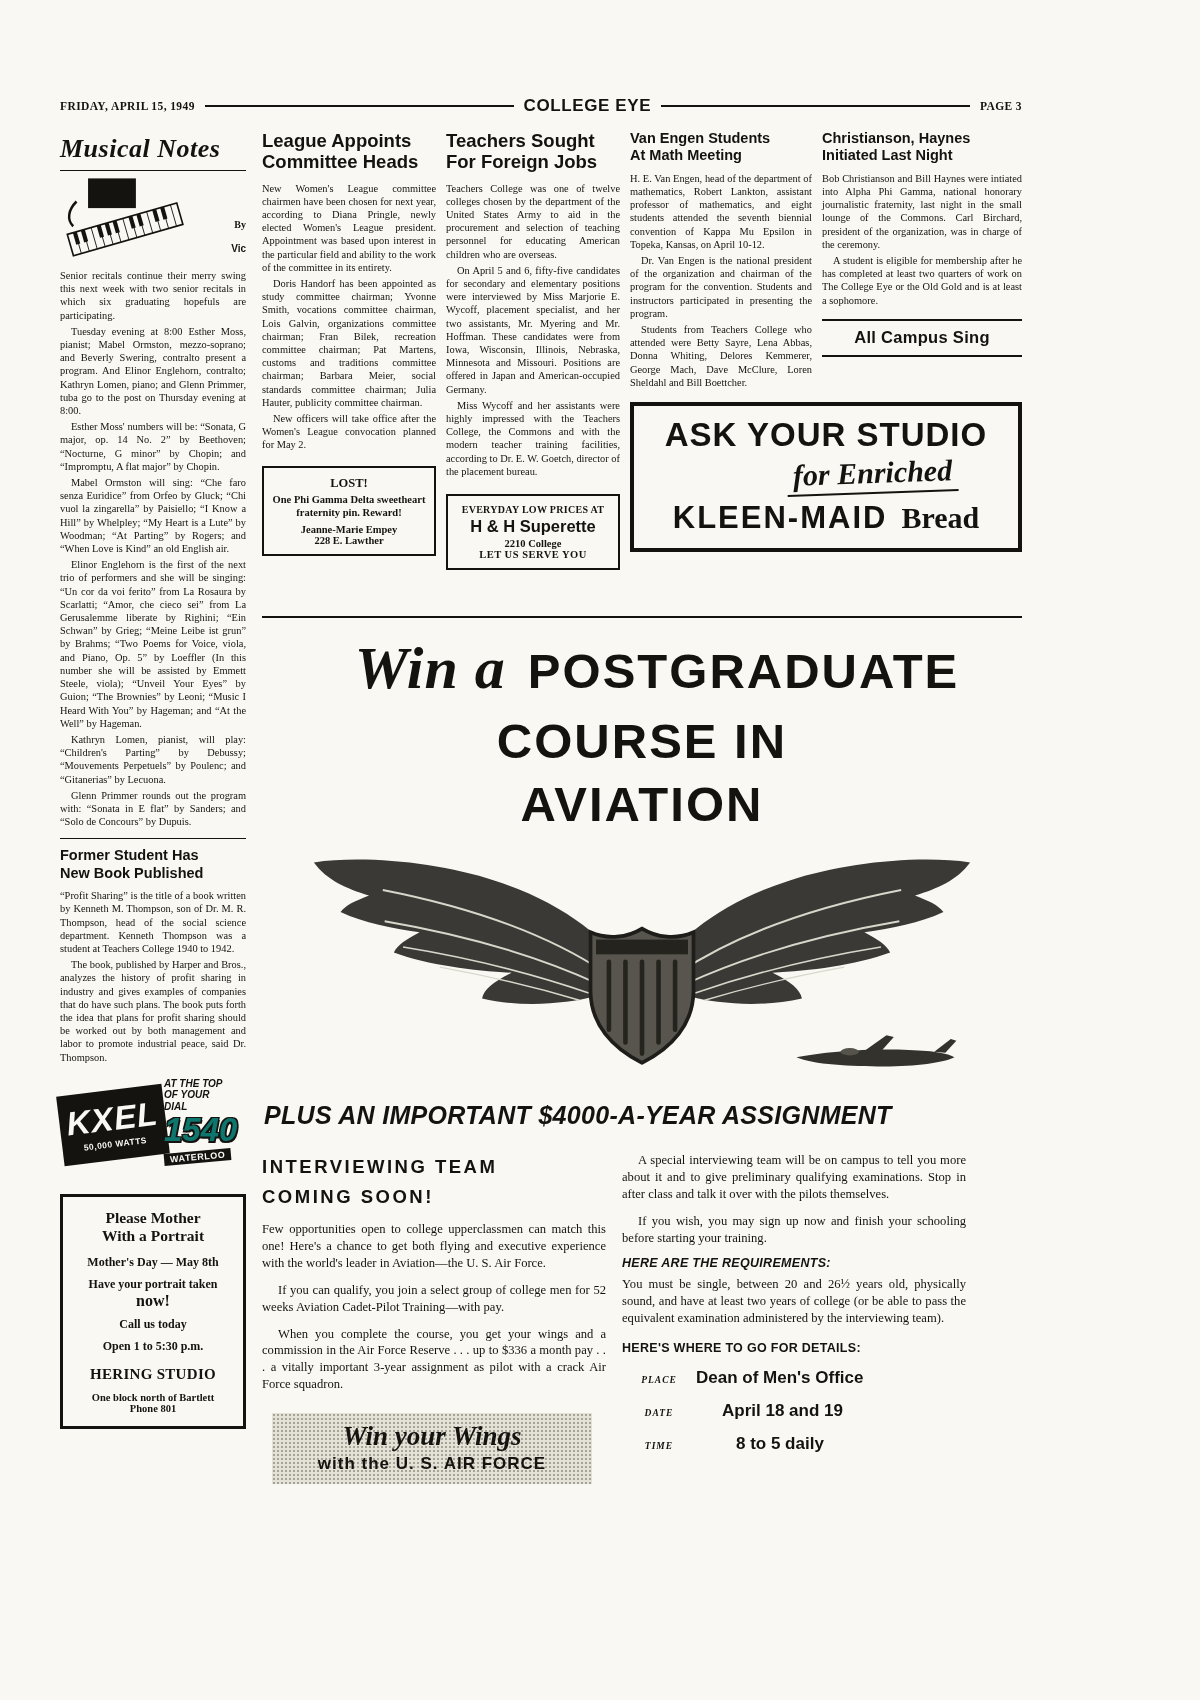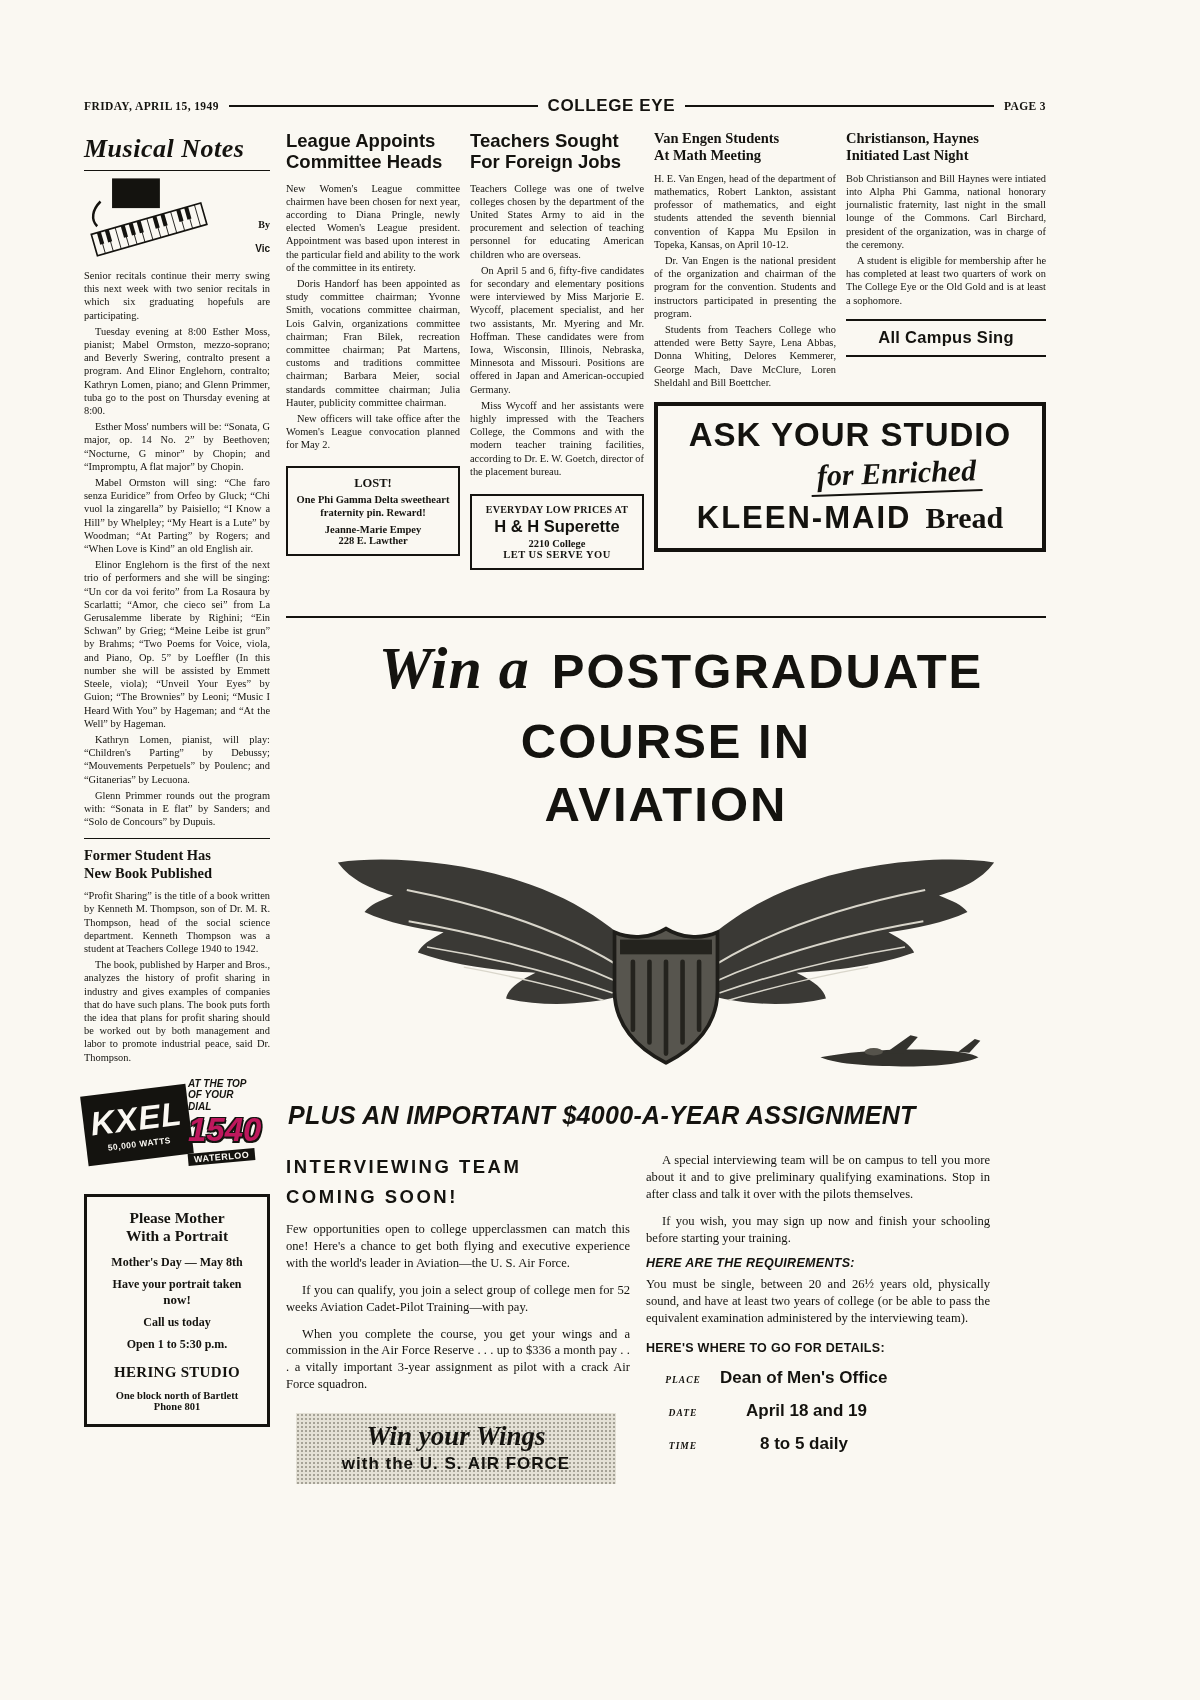--- a/index.html
+++ b/index.html
@@ -1,18 +1,18 @@
 <!DOCTYPE html>
 <html><head>
 <meta charset="utf-8">
 <style>
   html,body{margin:0;padding:0;}
   body{width:1200px;height:1700px;background:#e8e6df;font-family:"Liberation Serif",serif;}
   .page{position:relative;width:1200px;height:1700px;background:#faf8f2;color:#14130f;overflow:hidden;}
-  .inner{position:absolute;left:84px;top:96px;width:962px;}
+  .inner{position:absolute;left:60px;top:96px;width:962px;}
 
   
   .masthead{display:flex;align-items:center;gap:10px;}
   .m-date,.m-page{font-weight:bold;font-size:11.5px;letter-spacing:.4px;white-space:nowrap;}
   .m-rule{flex:1;border-top:2px solid #14130f;height:0;}
   .m-title{font-family:"Liberation Sans",sans-serif;font-weight:bold;font-size:17px;letter-spacing:.6px;white-space:nowrap;}
 
   .columns{display:flex;margin-top:12px;}
   .col1{width:186px;margin-right:16px;flex:none;}
   .right-area{flex:1;min-width:0;}
@@ -20,21 +20,21 @@
   .col2,.col3{width:174px;margin-right:10px;flex:none;}
   .col45{width:392px;flex:none;}
   .row45{display:flex;}
   .col4{width:182px;margin-right:10px;flex:none;}
   .col5{width:200px;flex:none;}
 
   
   .art p{font-size:10.4px;line-height:1.27;text-align:justify;margin:0 0 3px 0;text-indent:11px;}
   .art p.lead{text-indent:0;}
   .headline-lg{font-family:"Liberation Sans",sans-serif;font-weight:bold;font-size:18.5px;line-height:1.15;margin:2px 0 9px 0;}
-  .headline-md{font-family:Liberation Serif, serif;font-weight:bold;font-size:14.5px;line-height:1.2;margin:2px 0 7px 0;}
+  .headline-md{font-family:Liberation Sans, sans-serif;font-weight:bold;font-size:14.5px;line-height:1.2;margin:2px 0 7px 0;}
   .hl-line{display:block;}
 
   
   .script-title{font-style:italic;font-weight:bold;font-size:26px;margin:6px 0 4px 0;letter-spacing:.5px;border-bottom:1px solid #14130f;padding-bottom:6px;}
   .mn-head{display:flex;align-items:flex-end;margin-bottom:8px;}
   .mn-byline{font-size:10px;font-weight:bold;text-align:right;flex:1;padding-top:10px;line-height:2.4;}
   .mn-by-name{display:block;font-family:"Liberation Sans",sans-serif;font-size:10px;}
   .divider{border-top:1.5px solid #14130f;margin:10px 0 8px 0;}
 
   
@@ -64,31 +64,31 @@
   .km-prod{font-weight:bold;font-size:30px;margin-left:10px;}
 
   
   .kxel{position:relative;height:104px;margin-top:12px;}
   .kxel-left{position:absolute;left:0;top:14px;width:106px;height:70px;background:#14130f;transform:rotate(-7deg);
              display:flex;flex-direction:column;justify-content:center;align-items:center;}
   .kxel-call{color:#faf8f2;font-family:"Liberation Sans",sans-serif;font-weight:bold;font-style:italic;font-size:33px;letter-spacing:1px;line-height:1;}
   .kxel-watts{color:#faf8f2;font-family:"Liberation Sans",sans-serif;font-weight:bold;font-size:8.5px;letter-spacing:.5px;margin-top:4px;}
   .kxel-right{position:absolute;right:0;top:2px;width:82px;text-align:left;font-family:"Liberation Sans",sans-serif;}
   .kxel-slogan{font-weight:bold;font-style:italic;font-size:10px;line-height:1.15;}
-  .kxel-freq{font-weight:bold;font-style:italic;font-size:33px;line-height:1;color:#be185d;margin-top:1px;
+  .kxel-freq{font-weight:bold;font-style:italic;font-size:33px;line-height:1;color:#0f766e;margin-top:1px;
              text-shadow:-1.5px -1.5px 0 #14130f,1.5px -1.5px 0 #14130f,-1.5px 1.5px 0 #14130f,1.5px 1.5px 0 #14130f;}
   .kxel-city{display:inline-block;background:#14130f;color:#faf8f2;font-weight:bold;font-size:9px;letter-spacing:.5px;
              padding:1px 6px;transform:rotate(-5deg);margin-top:2px;}
 
   
   .hering{margin-top:14px;border-width:3px;padding:12px 8px;}
   .her-t1{font-weight:bold;font-size:15.5px;}
   .her-t2{font-weight:bold;font-size:15.5px;margin-bottom:10px;}
   .her-l{font-weight:bold;font-size:12px;margin-top:7px;}
-  .her-s{font-weight:bold;font-size:13px;}
+  .her-s{font-weight:bold;font-size:16px;}
   .her-studio{font-weight:bold;font-size:15px;margin-top:12px;letter-spacing:.3px;}
   .her-addr{font-weight:bold;font-size:10.5px;margin-top:9px;}
   .her-phone{font-weight:bold;font-size:10.5px;}
 
   
   .airforce{border-top:2px solid #14130f;margin-top:10px;padding-top:16px;}
   .af-h1{display:flex;justify-content:center;align-items:baseline;gap:22px;margin-left:30px;}
   .af-script{font-style:italic;font-weight:bold;font-size:60px;letter-spacing:1px;}
   .af-big{font-family:"Liberation Sans",sans-serif;font-weight:bold;font-size:49px;letter-spacing:2px;line-height:1;}
   .af-h2,.af-h3{text-align:center;margin-top:14px;}

